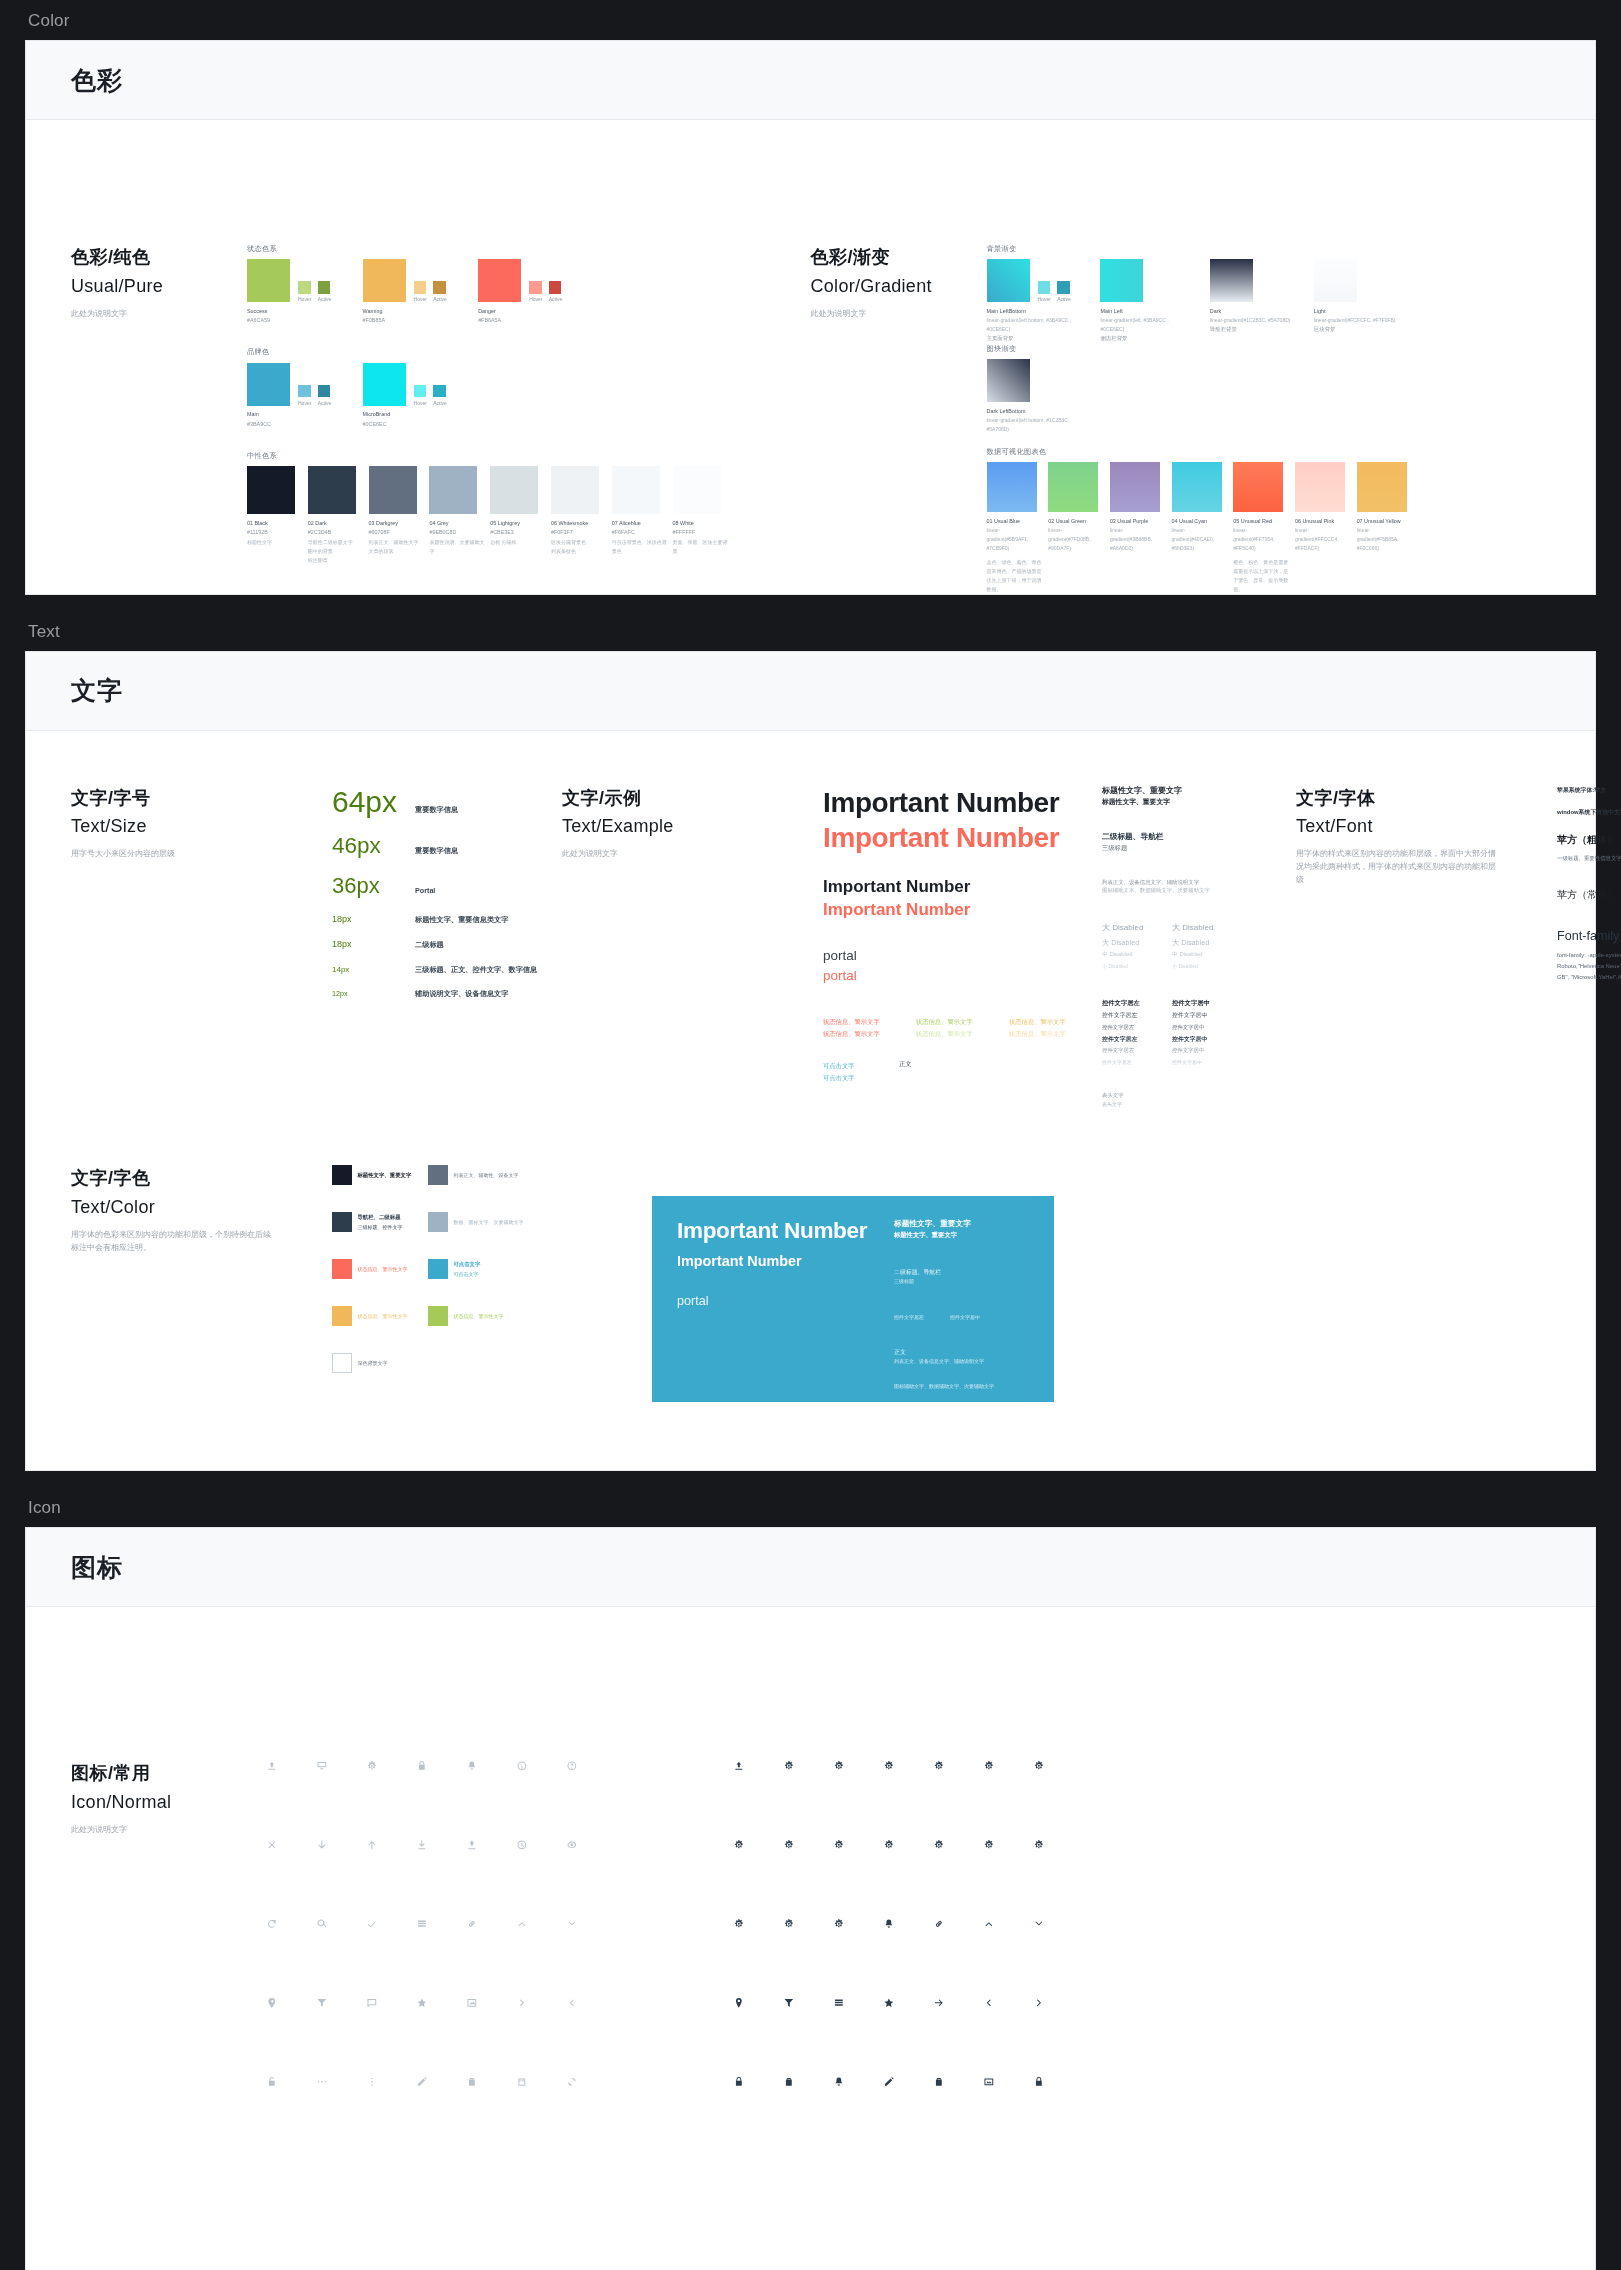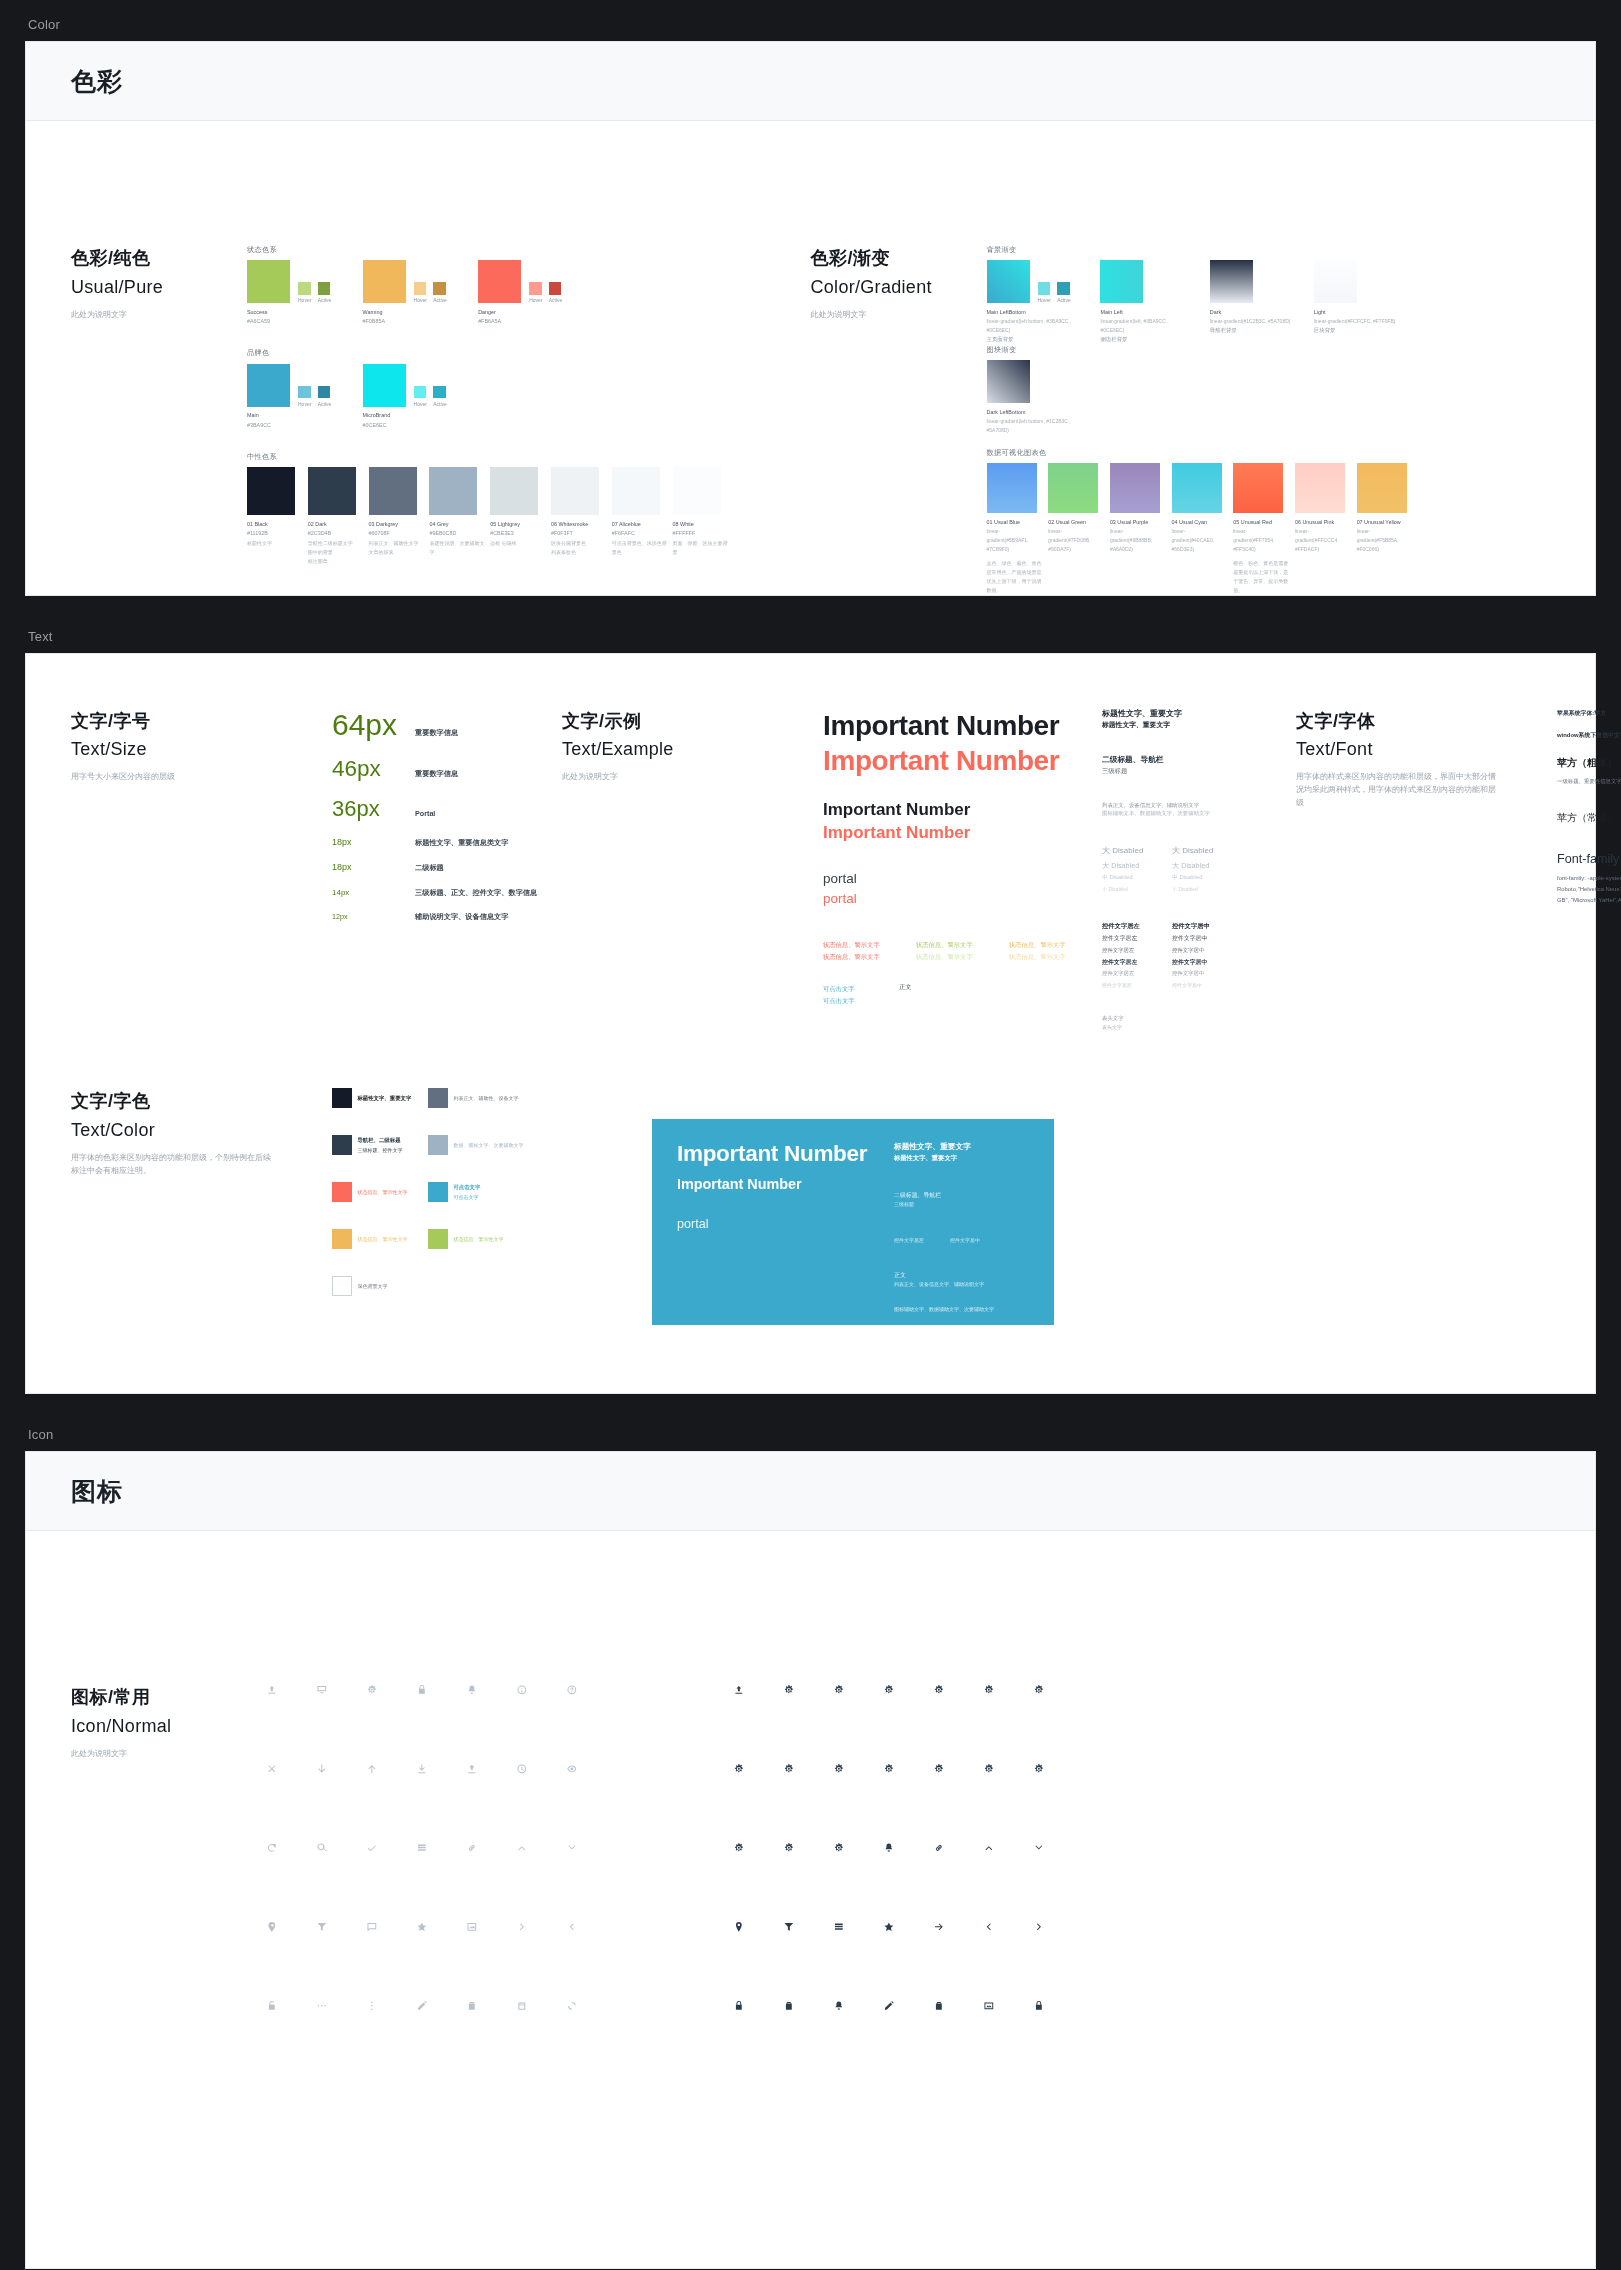--- a/index.html
+++ b/index.html
@@ -7,22 +7,22 @@
     width: 1622px;
     background: #17181c;
     font-family: "Liberation Sans", sans-serif;
     -webkit-font-smoothing: antialiased;
   }
   .page { width: 1622px; padding: 0 0 36px 0; }
 
   
   .section-label {
     color: #9b9ca0;
-    font-size: 13px;
-    padding: 17px 0 9px 28px;
+    font-size: 17px;
+    padding: 11px 0 9px 28px;
     letter-spacing: 0.2px;
   }
   .card {
     margin: 0 26px 16px 25px;
     background: #ffffff;
     border: 0.9px solid #e6e8eb;
   }
   .card-head {
     background: #f7f9fb;
     border-bottom: 0.9px solid #e6e8eb;
@@ -498,20 +498,23 @@
               </div>
             </div>
         </div>
       </div>
 
     </div>
   </div>
 
   <div class="section-label">Text</div>
   <div class="card">
+    <div class="card-head">
+      <h2>文字</h2>
+    </div>
     <div class="card-body text-body">
 
       <div class="text-row">
 
         <div class="tcol tcol-a">
           <div class="blk-title">
             <div class="cn">文字/字号</div>
             <div class="en">Text/Size</div>
             <div class="desc">用字号大小来区分内容的层级</div>
           </div>

